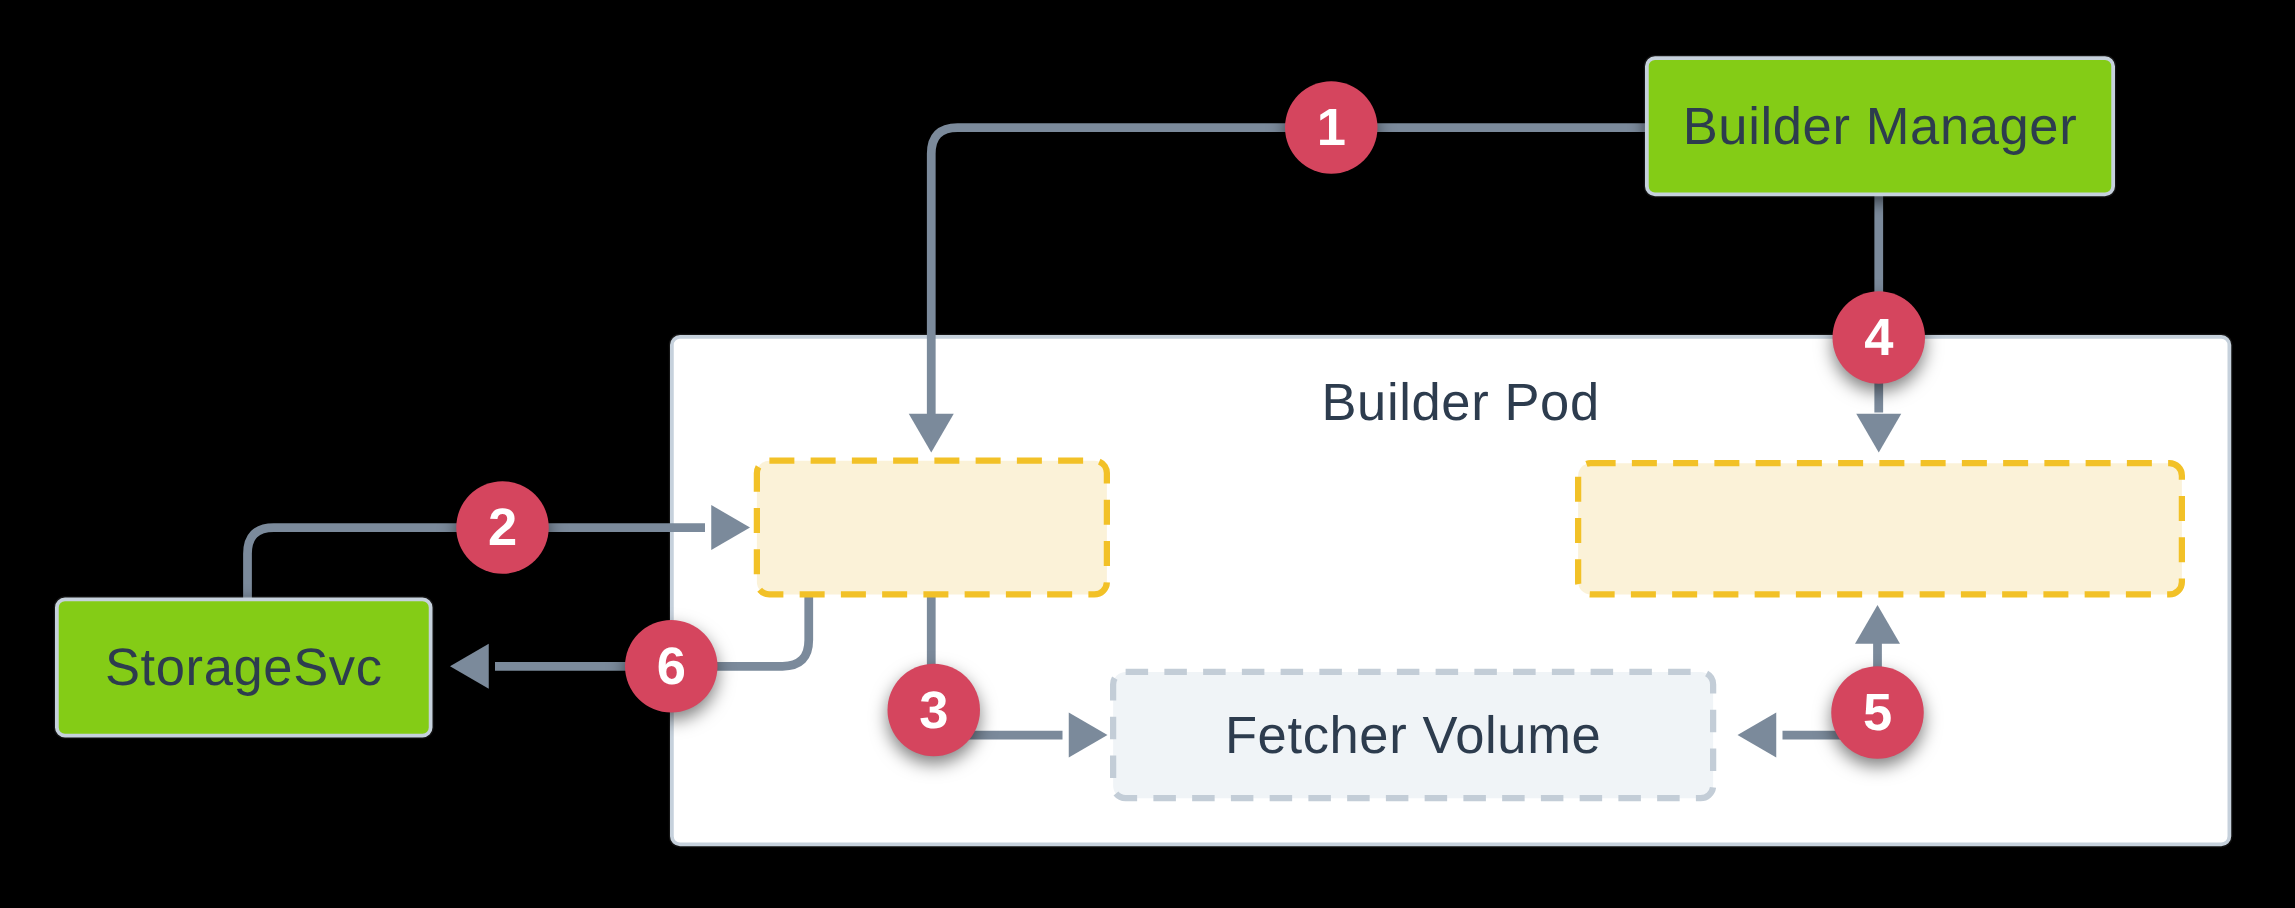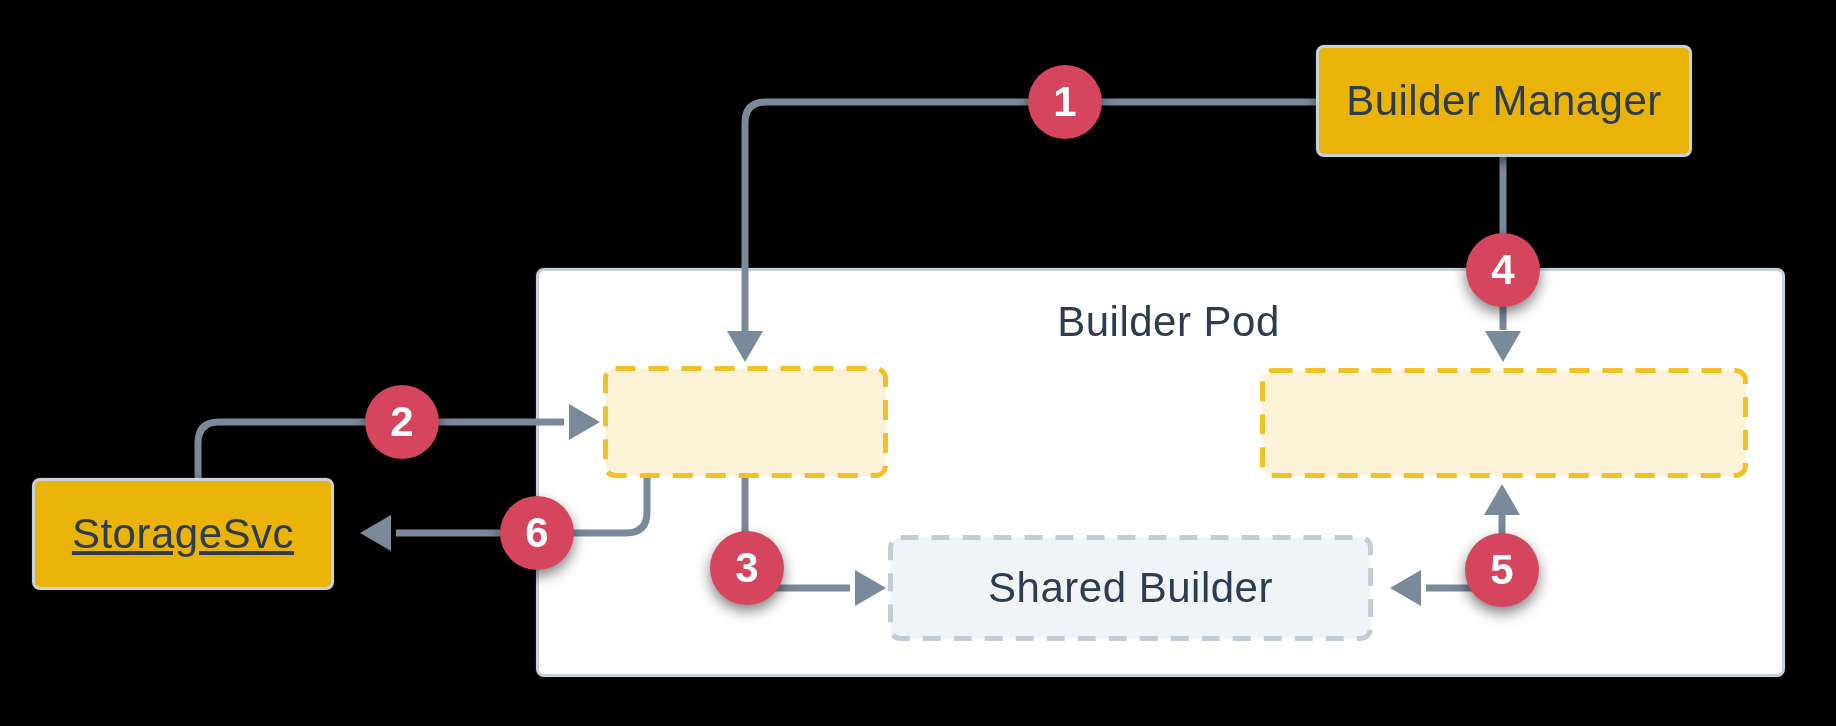--- a/index.html
+++ b/index.html
@@ -21,25 +21,25 @@
   }
   
   .wires{position:absolute;left:0;top:0;z-index:2;}
   
   .node{
     position:absolute;display:flex;align-items:center;justify-content:center;
     font-size:42px;color:#2d3c4e;box-sizing:border-box;z-index:3;
     letter-spacing:0.5px;white-space:nowrap;
   }
   .solid{
-    background:#eab308;border:3px solid #c6d1dc;border-radius:8px;
+    background:#84cc16;border:3px solid #c6d1dc;border-radius:8px;
     box-shadow:0 4px 12px rgba(0,0,0,0.55), 0 0 0 1px rgba(255,255,255,0.10);
   }
   #node-builder-manager{left:1316px;top:45px;width:376px;height:112px;}
-  #node-storage-svc{left:32px;top:478px;width:302px;height:112px;text-decoration:underline;}
+  #node-storage-svc{left:44px;top:478px;width:302px;height:112px;}
   #label-fetcher{left:603px;top:366px;width:285px;height:112px;}
   #label-builder-container{left:1260px;top:368px;width:488px;height:110px;}
   #label-shared-volume{left:888px;top:535px;width:485px;height:106px;}
   
   .badge{
     position:absolute;width:74px;height:74px;border-radius:50%;
     background:#d5455e;color:#ffffff;display:flex;align-items:center;
     justify-content:center;font-size:42px;font-weight:bold;z-index:4;
     box-shadow:0 6px 14px rgba(0,0,0,0.5);
   }
@@ -90,21 +90,21 @@
   </svg>
 
   <div class="node solid" id="node-builder-manager">
     <span>Builder Manager</span>
   </div>
   <div class="node solid" id="node-storage-svc">
     <span>StorageSvc</span>
   </div>
 
   <div class="node" id="label-shared-volume">
-    <span>Shared Builder</span>
+    <span>Fetcher Volume</span>
   </div>
 
   <div class="badge" id="badge-1">
     <span>1</span>
   </div>
   <div class="badge" id="badge-2">
     <span>2</span>
   </div>
   <div class="badge" id="badge-3">
     <span>3</span>

